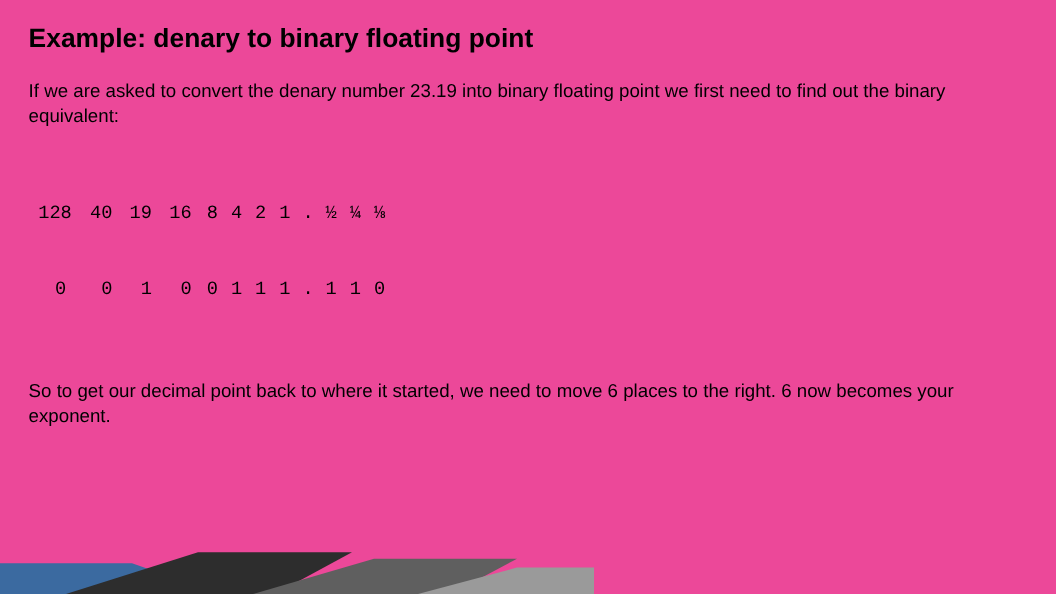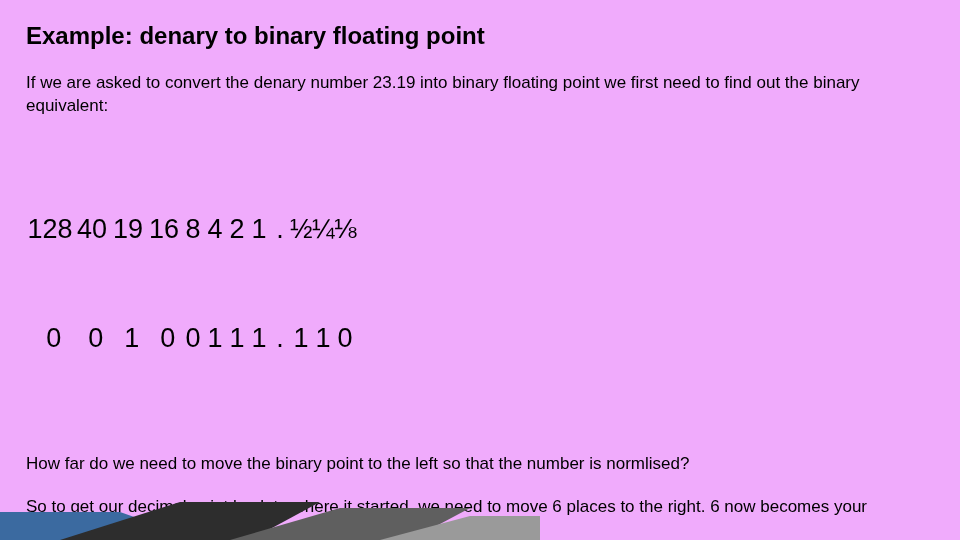--- a/index.html
+++ b/index.html
@@ -1,19 +1,19 @@
 <!DOCTYPE html>
 <html><head>
 <meta charset="utf-8">
 <style>
   html,body{margin:0;padding:0;width:960px;height:540px;background:#fff;font-family:Arial,Helvetica,sans-serif;color:#000;overflow:hidden}
-  .slide{position:relative;width:960px;height:540px;background:#f0abfc;box-sizing:border-box;padding:22px 26px 0 26px}
+  .slide{position:relative;width:960px;height:540px;background:#ec4899;box-sizing:border-box;padding:22px 26px 0 26px}
   .title{font-size:24px;font-weight:700;margin:0 0 22px 0}
   .para{font-size:17px;line-height:1.35;margin:0 0 20px 0}
-  .mono{font-family:Liberation Sans, sans-serif;font-size:27px;line-height:1.35;margin:0 0 24px 0;white-space:pre}
+  .mono{font-family:Liberation Mono, monospace;font-size:17px;line-height:1.35;margin:0 0 24px 0;white-space:pre}
   .mono-row{display:flex}
   .mono-row span{display:inline-block;text-align:center}
   .w3{width:48px}
   .w2{width:36px}
   .w1{width:22px}
   .dot{width:20px}
   .deco{position:absolute;left:0;bottom:0;width:540px;height:46px;pointer-events:none}
 </style>
 </head>
 <body>
@@ -48,21 +48,20 @@
       <span class="w1">1</span>
       <span class="w1">1</span>
       <span class="w1">1</span>
       <span class="dot">.</span>
       <span class="w1">1</span>
       <span class="w1">1</span>
       <span class="w1">0</span>
     </div>
   </div>
 
-  <p class="para">How far do we need to move the binary point to the left so that the number is normlised?</p>
 
 
   <p class="para">So to get our decimal point back to where it started, we need to move 6 places to the right. 6 now becomes your exponent.</p>
 
   <svg class="deco" viewBox="0 0 540 46" preserveAspectRatio="none">
     <polygon points="0,46 0,18 120,18 200,46" fill="#3b6aa0"></polygon>
     <polygon points="60,46 180,8 320,8 250,46" fill="#2d2d2d"></polygon>
     <polygon points="230,46 340,14 470,14 410,46" fill="#5f5f5f"></polygon>
     <polygon points="380,46 470,22 540,22 540,46" fill="#9a9a9a"></polygon>
   </svg>

